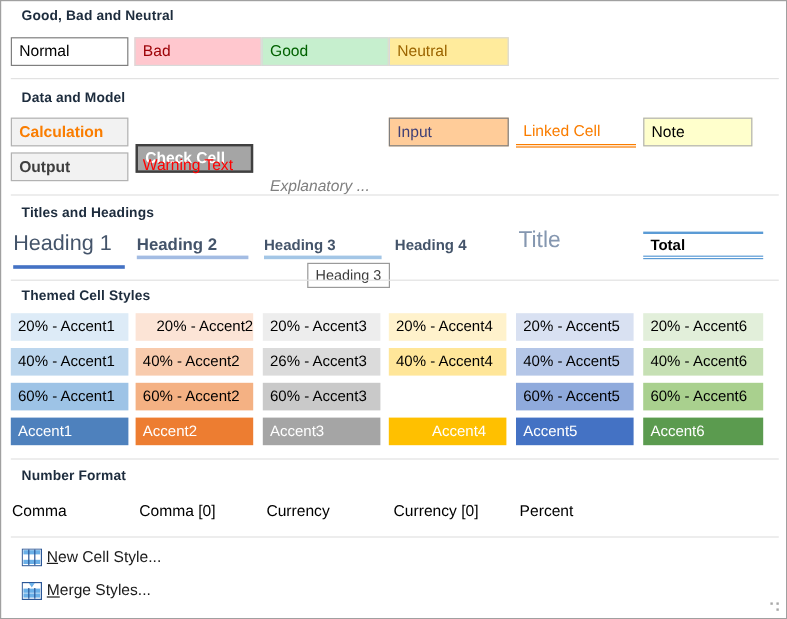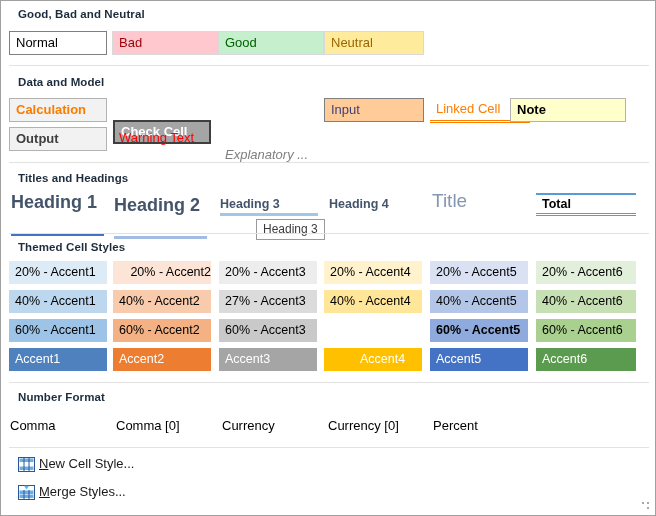--- a/index.html
+++ b/index.html
@@ -60,22 +60,22 @@
   .c-check   { background:#a5a5a5; color:#ffffff; font-weight:bold; border:2px solid #3f3f3f; line-height:20px; }
   .c-expl    { background:transparent; color:#7f7f7f; font-style:italic;margin-top:46px; }
   .c-input   { background:#ffcc99; color:#3f3f76; border:1px solid #7f7f7f; }
   .c-linked  { background:transparent; color:#fa7d00; border-bottom:3px double #fa7d00; height:25px; }
   .c-note    { background:#ffffcc; color:#000000; border:1px solid #b2b2b2; }
   .c-output  { background:#f2f2f2; color:#3f3f3f; font-weight:bold; border:1px solid #b2b2b2; }
   .c-warn    { background:transparent; color:#ff0000; }
 
   
   .h-base { position:absolute; white-space:nowrap; box-sizing:border-box; color:#44546a; }
-  .c-h1 { font-size:18px; font-weight:bold; border-bottom:3px solid #4472c4; padding-bottom:20px; }
-  .c-h2 { font-size:18px; font-weight:bold; border-bottom:3px solid #a3bce3; padding-bottom:20px; }
+  .c-h1 { font-size:18px; font-weight:normal; border-bottom:3px solid #4472c4; padding-bottom:8px; }
+  .c-h2 { font-size:14px; font-weight:bold; border-bottom:3px solid #a3bce3; padding-bottom:2px; }
   .c-h3 { font-size:12.5px; font-weight:bold; border-bottom:3px solid #a3c6e6; padding-bottom:2px; }
   .c-h4 { font-size:12.5px; font-weight:bold; padding-bottom:2px; }
   .c-title { font-size:19px; font-weight:normal; color:#8597b0; }
   .c-total { font-size:12.5px; font-weight:bold; color:#000000;
              border-top:2px solid #5b9bd5; border-bottom:3px double #5b9bd5;
              padding:2px 0 2px 6px; }
 
   
   .tooltip {
     position: absolute;
@@ -135,21 +135,21 @@
   <div class="cell c-neutral" style="left:323px; top:30px; width:100px;">Neutral</div>
 
   <div class="sec-rule" style="top:64px;"></div>
   <div class="sec-title" style="top:75px;">Data and Model</div>
 
   <div class="cell c-calc" style="left:8px; top:97px; width:98px;">Calculation</div>
   <div class="cell c-check" style="left:112px; top:97px; width:98px;margin-top:22px;">Check Cell</div>
   <div class="cell c-expl" style="left:218px; top:97px; width:100px;">Explanatory ...</div>
   <div class="cell c-input" style="left:323px; top:97px; width:100px;">Input</div>
   <div class="cell c-linked" style="left:429px; top:97px; width:100px;">Linked Cell</div>
-  <div class="cell c-note" style="left:509px; top:97px; width:116px;font-weight:bold;">Note</div>
+  <div class="cell c-note" style="left:535px; top:97px; width:91px;">Note</div>
 
   <div class="cell c-output" style="left:8px; top:126px; width:98px;">Output</div>
   <div class="cell c-warn" style="left:112px; top:126px; width:110px;">Warning Text</div>
 
   <div class="sec-rule" style="top:161px;"></div>
   <div class="sec-title" style="top:171px;">Titles and Headings</div>
 
   <div class="h-base c-h1" style="left:10px; top:191px; width:93px;">Heading 1</div>
   <div class="h-base c-h2" style="left:113px; top:194px; width:93px;">Heading 2</div>
   <div class="h-base c-h3" style="left:219px; top:196px; width:98px;">Heading 3</div>
@@ -164,29 +164,29 @@
 
   <div class="tcell" style="left:8px;   top:260px; width:98px;  background:#ddebf7;">20% - Accent1</div>
   <div class="tcell" style="left:112px; top:260px; width:98px;  background:#fce4d6;text-align:right;">20% - Accent2</div>
   <div class="tcell" style="left:218px; top:260px; width:98px;  background:#ededed;">20% - Accent3</div>
   <div class="tcell" style="left:323px; top:260px; width:98px;  background:#fff2cc;">20% - Accent4</div>
   <div class="tcell" style="left:429px; top:260px; width:98px;  background:#d9e1f2;">20% - Accent5</div>
   <div class="tcell" style="left:535px; top:260px; width:100px; background:#e2efda;">20% - Accent6</div>
 
   <div class="tcell" style="left:8px;   top:289px; width:98px;  background:#bdd7ee;">40% - Accent1</div>
   <div class="tcell" style="left:112px; top:289px; width:98px;  background:#f8cbad;">40% - Accent2</div>
-  <div class="tcell" style="left:218px; top:289px; width:98px;  background:#dbdbdb;">27% - Accent3</div>
+  <div class="tcell" style="left:218px; top:289px; width:98px;  background:#dbdbdb;">26% - Accent3</div>
   <div class="tcell" style="left:323px; top:289px; width:98px;  background:#ffe699;">40% - Accent4</div>
   <div class="tcell" style="left:429px; top:289px; width:98px;  background:#b4c6e7;">40% - Accent5</div>
   <div class="tcell" style="left:535px; top:289px; width:100px; background:#c6e0b4;">40% - Accent6</div>
 
   <div class="tcell" style="left:8px;   top:318px; width:98px;  background:#9dc3e6;">60% - Accent1</div>
   <div class="tcell" style="left:112px; top:318px; width:98px;  background:#f4b183;">60% - Accent2</div>
   <div class="tcell" style="left:218px; top:318px; width:98px;  background:#c9c9c9;">60% - Accent3</div>
-  <div class="tcell" style="left:429px; top:318px; width:98px;  background:#8faadc;font-weight:bold;">60% - Accent5</div>
+  <div class="tcell" style="left:429px; top:318px; width:98px;  background:#8faadc;">60% - Accent5</div>
   <div class="tcell" style="left:535px; top:318px; width:100px; background:#a9d08e;">60% - Accent6</div>
 
   <div class="tcell light-text" style="left:8px;   top:347px; width:98px;  background:#4e81bd;">Accent1</div>
   <div class="tcell light-text" style="left:112px; top:347px; width:98px;  background:#ed7d31;">Accent2</div>
   <div class="tcell light-text" style="left:218px; top:347px; width:98px;  background:#a5a5a5;">Accent3</div>
   <div class="tcell light-text" style="left:323px; top:347px; width:98px;  background:#ffc000;padding-left:36px;">Accent4</div>
   <div class="tcell light-text" style="left:429px; top:347px; width:98px;  background:#4472c4;">Accent5</div>
   <div class="tcell light-text" style="left:535px; top:347px; width:100px; background:#5b9b4f;">Accent6</div>
 
   <div class="sec-rule" style="top:381px;"></div>

